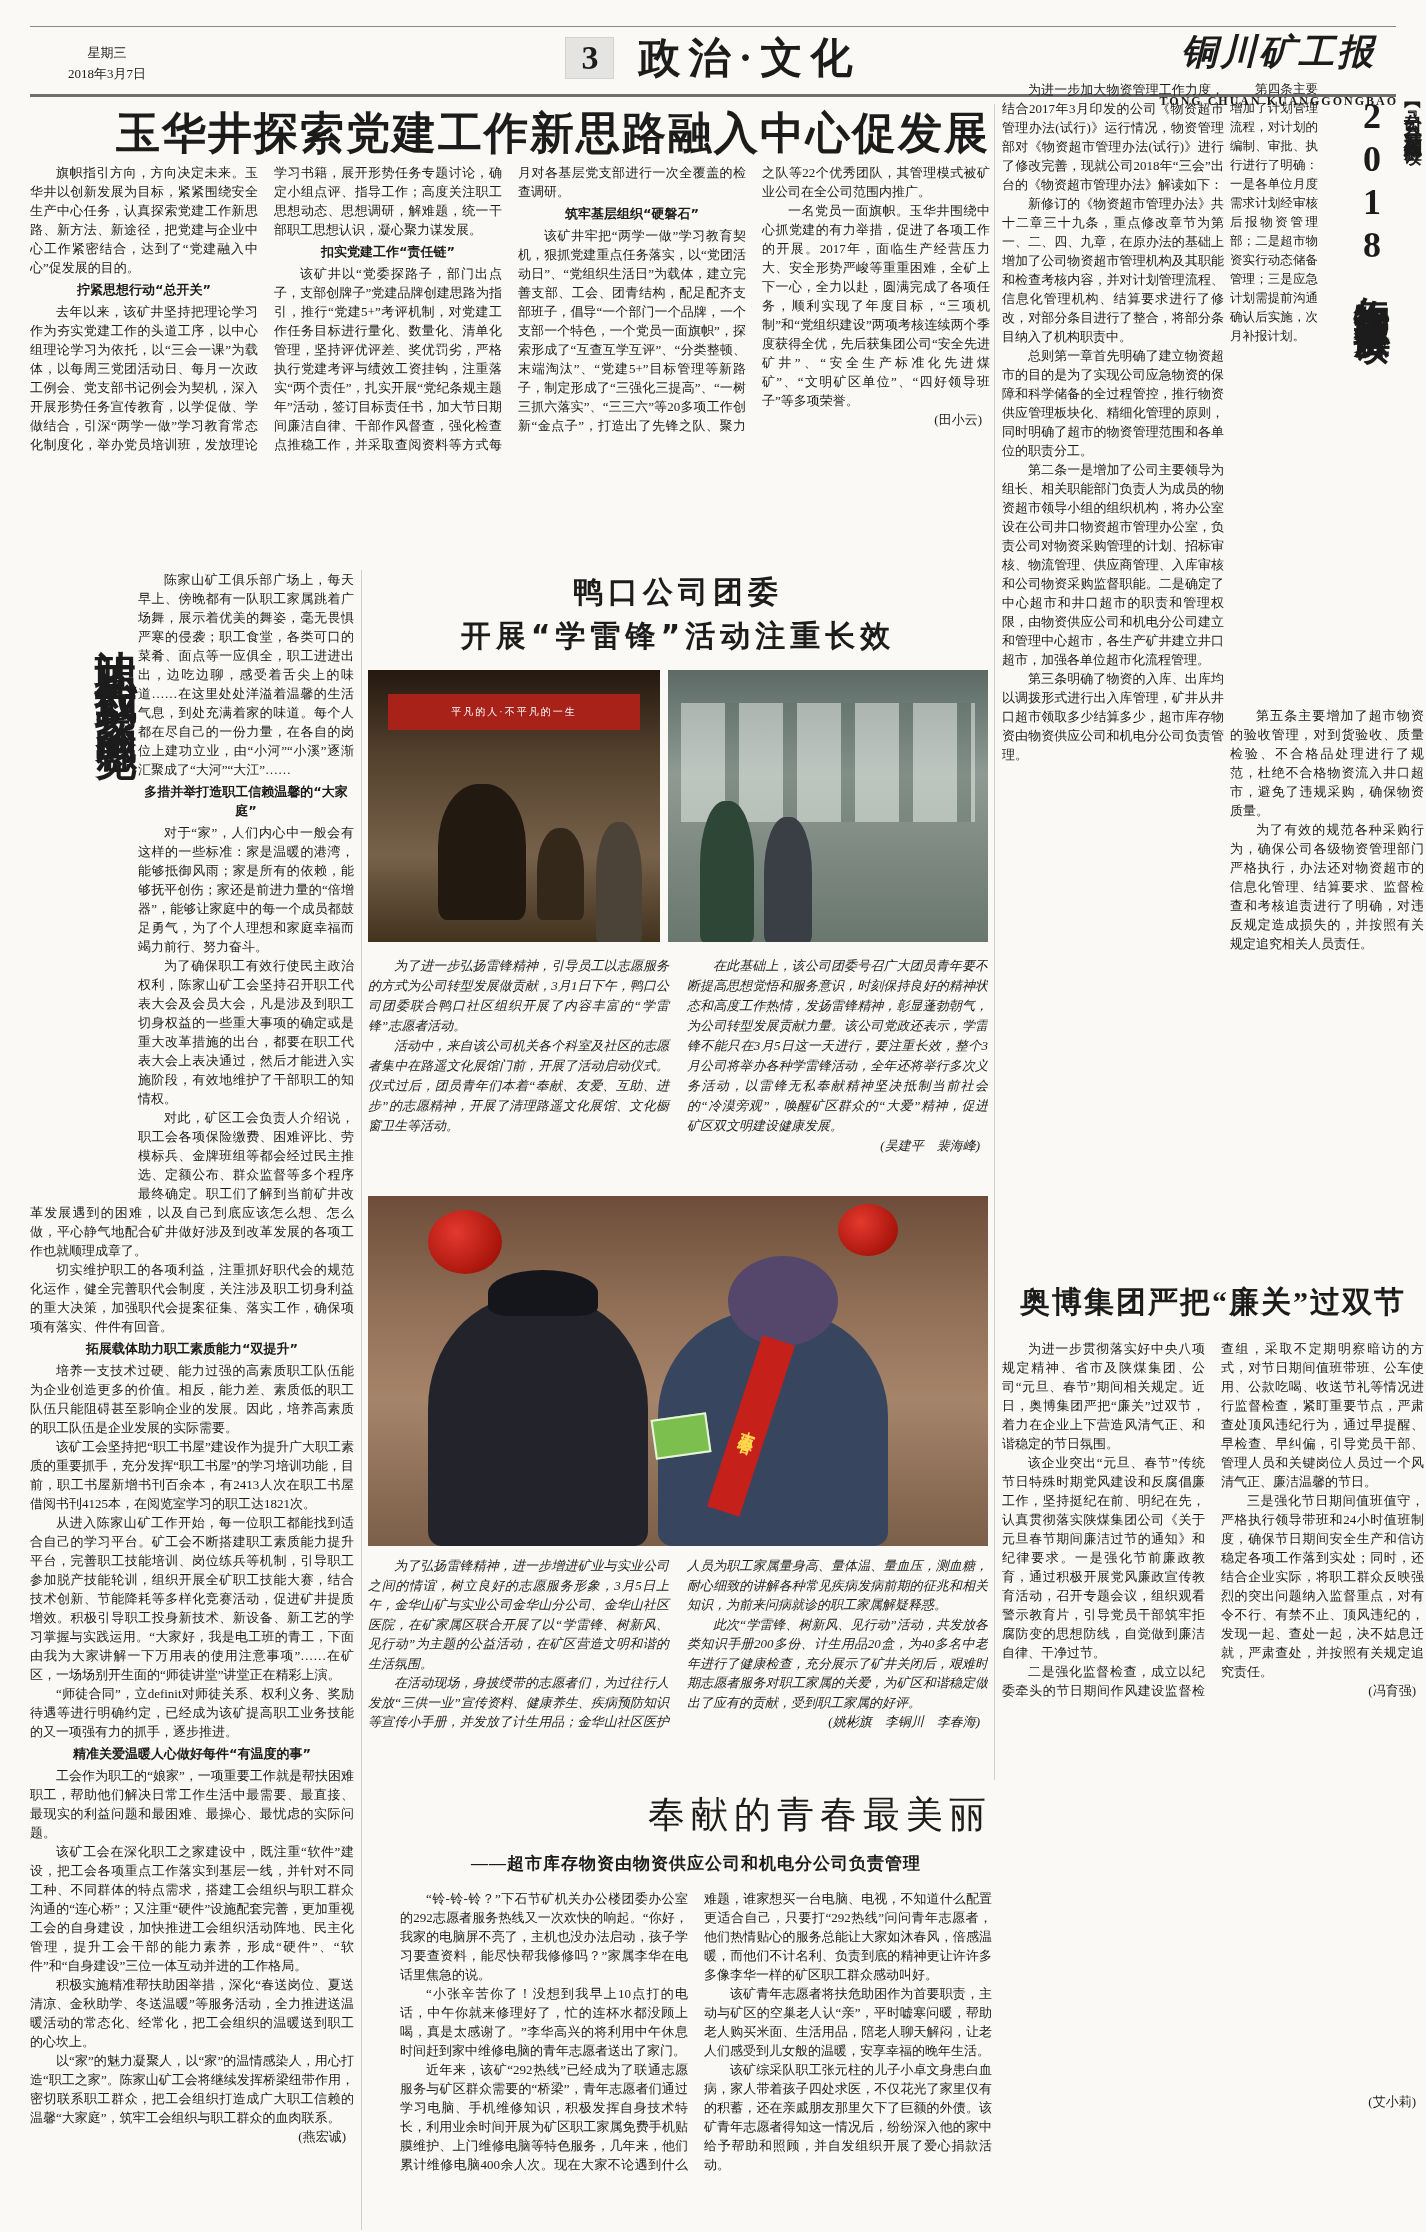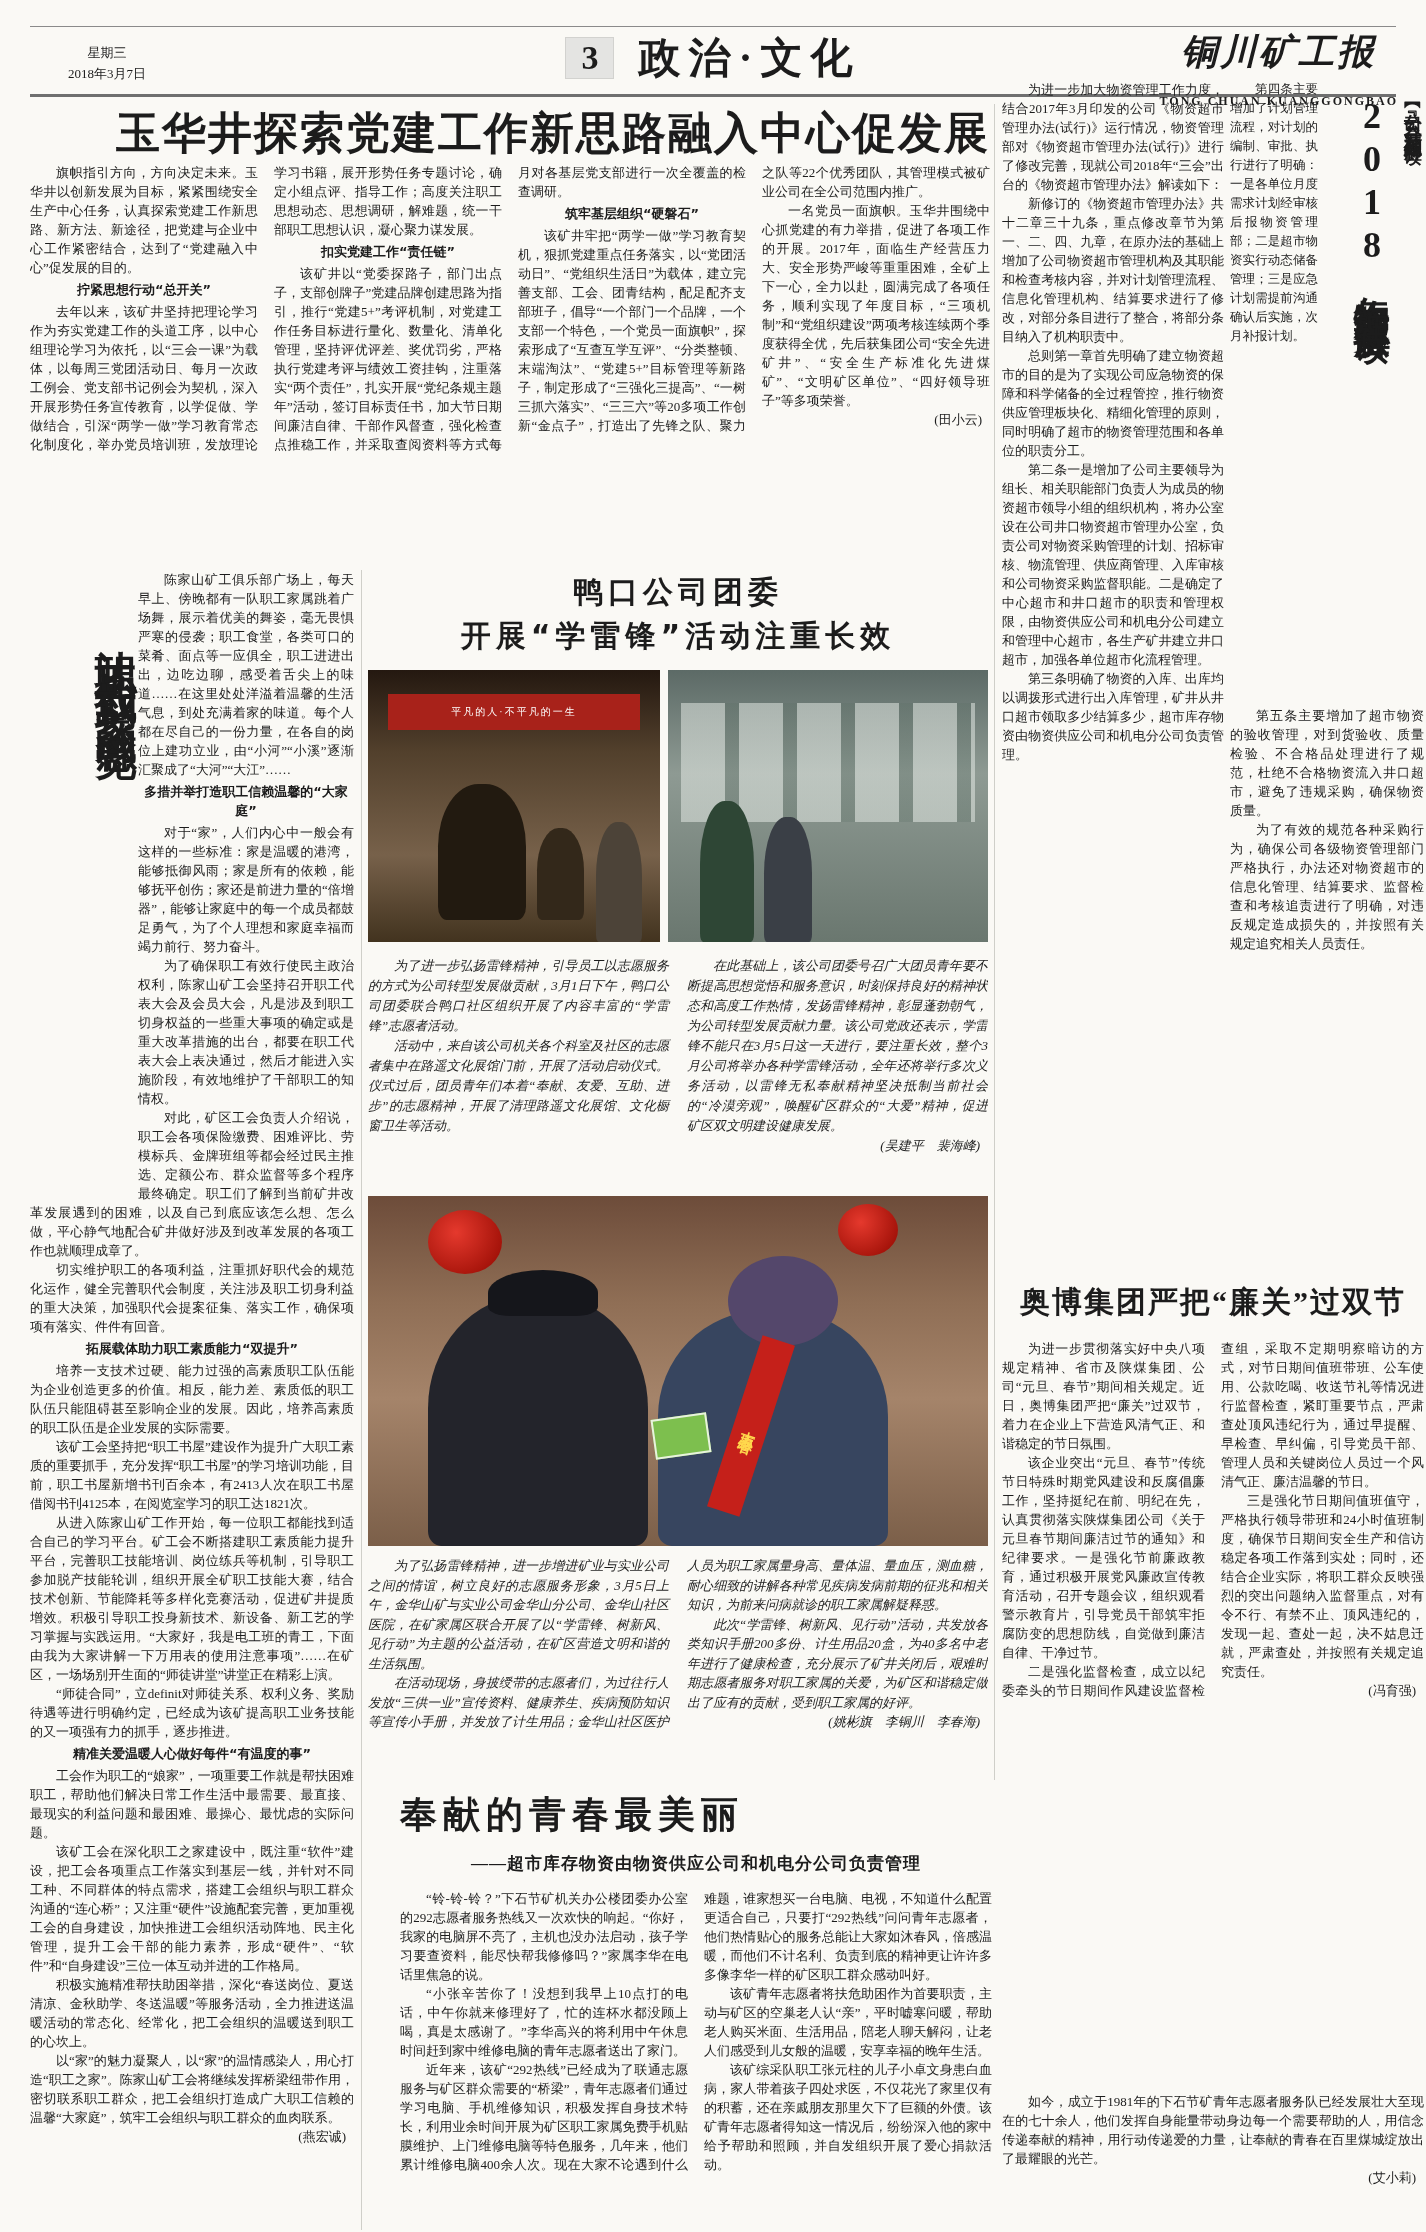--- a/index.html
+++ b/index.html
@@ -78,21 +78,21 @@
 .bracket-col{position:absolute;left:1398px;top:96px;width:27px;height:350px;writing-mode:vertical-rl;
   text-orientation:upright;font-size:18px;font-weight:bold;letter-spacing:3px}
 
 
 .aobo{position:absolute;left:1002px;top:1282px;width:422px}
 .aobo-h{font-size:30px;font-weight:bold;text-align:center;letter-spacing:2px}
 .aobo-cols{margin-top:16px;column-count:2;column-gap:16px;height:742px}
 
 
 .dedication{position:absolute;left:400px;top:1790px;width:592px}
-.ded-h{font-size:37px;font-weight:bold;text-align:left;letter-spacing:6px;
+.ded-h{font-size:37px;font-weight:normal;text-align:right;letter-spacing:6px;
   font-family:"DejaVu Sans","Liberation Sans",sans-serif}
 .ded-sub{font-size:17px;font-weight:bold;text-align:center;margin-top:12px;letter-spacing:1px}
 .ded-cols{margin-top:14px;column-count:2;column-gap:16px;height:338px}
 .ded-cont{position:absolute;left:1002px;top:2092px;width:422px;height:138px}
 </style>
 </head>
 <body>
 
 <div class="page">
 
@@ -226,17 +226,16 @@
     <div class="ded-sub">——超市库存物资由物资供应公司和机电分公司负责管理</div>
     <div class="ded-cols textblock">
         <p class="para p">“铃-铃-铃？”下石节矿机关办公楼团委办公室的292志愿者服务热线又一次欢快的响起。“你好，我家的电脑屏不亮了，主机也没办法启动，孩子学习要查资料，能尽快帮我修修吗？”家属李华在电话里焦急的说。</p>
         <p class="para p">“小张辛苦你了！没想到我早上10点打的电话，中午你就来修理好了，忙的连杯水都没顾上喝，真是太感谢了。”李华高兴的将利用中午休息时间赶到家中维修电脑的青年志愿者送出了家门。</p>
         <p class="para p">近年来，该矿“292热线”已经成为了联通志愿服务与矿区群众需要的“桥梁”，青年志愿者们通过学习电脑、手机维修知识，积极发挥自身技术特长，利用业余时间开展为矿区职工家属免费手机贴膜维护、上门维修电脑等特色服务，几年来，他们累计维修电脑400余人次。现在大家不论遇到什么难题，谁家想买一台电脑、电视，不知道什么配置更适合自己，只要打“292热线”问问青年志愿者，他们热情贴心的服务总能让大家如沐春风，倍感温暖，而他们不计名利、负责到底的精神更让许许多多像李华一样的矿区职工群众感动叫好。</p>
         <p class="para p">该矿青年志愿者将扶危助困作为首要职责，主动与矿区的空巢老人认“亲”，平时嘘寒问暖，帮助老人购买米面、生活用品，陪老人聊天解闷，让老人们感受到儿女般的温暖，安享幸福的晚年生活。</p>
         <p class="para p">该矿综采队职工张元柱的儿子小卓文身患白血病，家人带着孩子四处求医，不仅花光了家里仅有的积蓄，还在亲戚朋友那里欠下了巨额的外债。该矿青年志愿者得知这一情况后，纷纷深入他的家中给予帮助和照顾，并自发组织开展了爱心捐款活动。</p>
       </div>
   </div>
   <div class="ded-cont textblock">
-      <p class="para p">如今，成立于1981年的下石节矿青年志愿者服务队已经发展壮大至现在的七十余人，他们发挥自身能量带动身边每一个需要帮助的人，用信念传递奉献的精神，用行动传递爱的力量，让奉献的青春在百里煤城绽放出了最耀眼的光芒。</p>
       <p class="para byline">(艾小莉)</p>
     </div>
 
 </div>
 
 </body></html>

